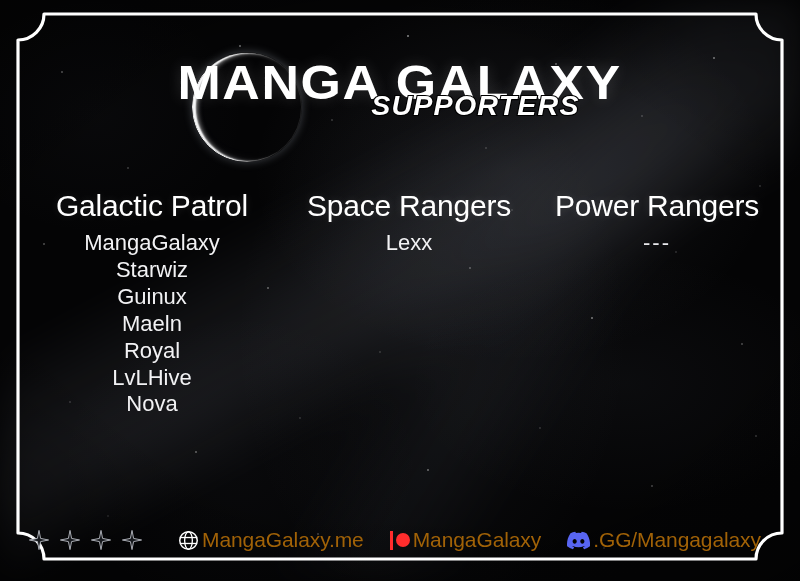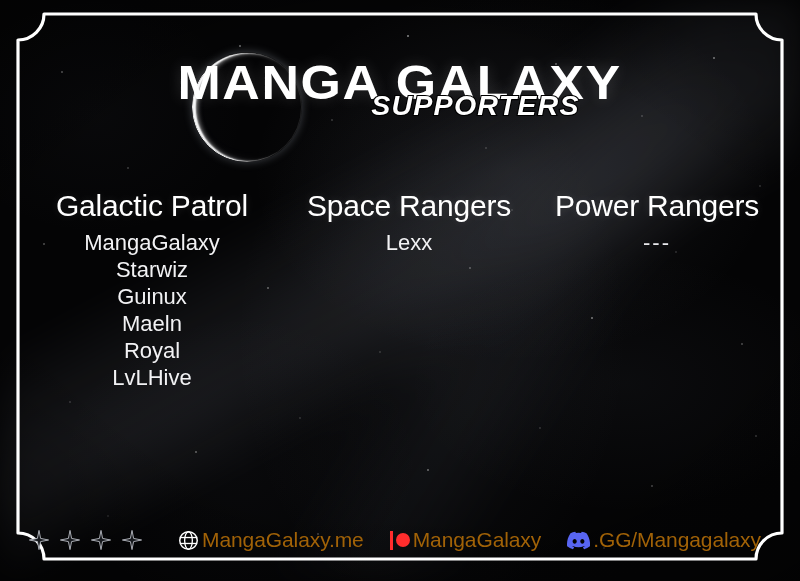--- a/index.html
+++ b/index.html
@@ -272,20 +272,21 @@
 
     <div class="tier tier-0">
       <div class="tier-title">Galactic Patrol</div>
       <div class="tier-names">
         <div class="tier-name">MangaGalaxy</div>
         <div class="tier-name">Starwiz</div>
         <div class="tier-name">Guinux</div>
         <div class="tier-name">Maeln</div>
         <div class="tier-name">Royal</div>
         <div class="tier-name">LvLHive</div>
+        <div class="tier-name">Nova</div>
       </div>
     </div>
 
     <div class="tier tier-1">
       <div class="tier-title">Space Rangers</div>
       <div class="tier-names">
         <div class="tier-name">Lexx</div>
       </div>
     </div>
 

